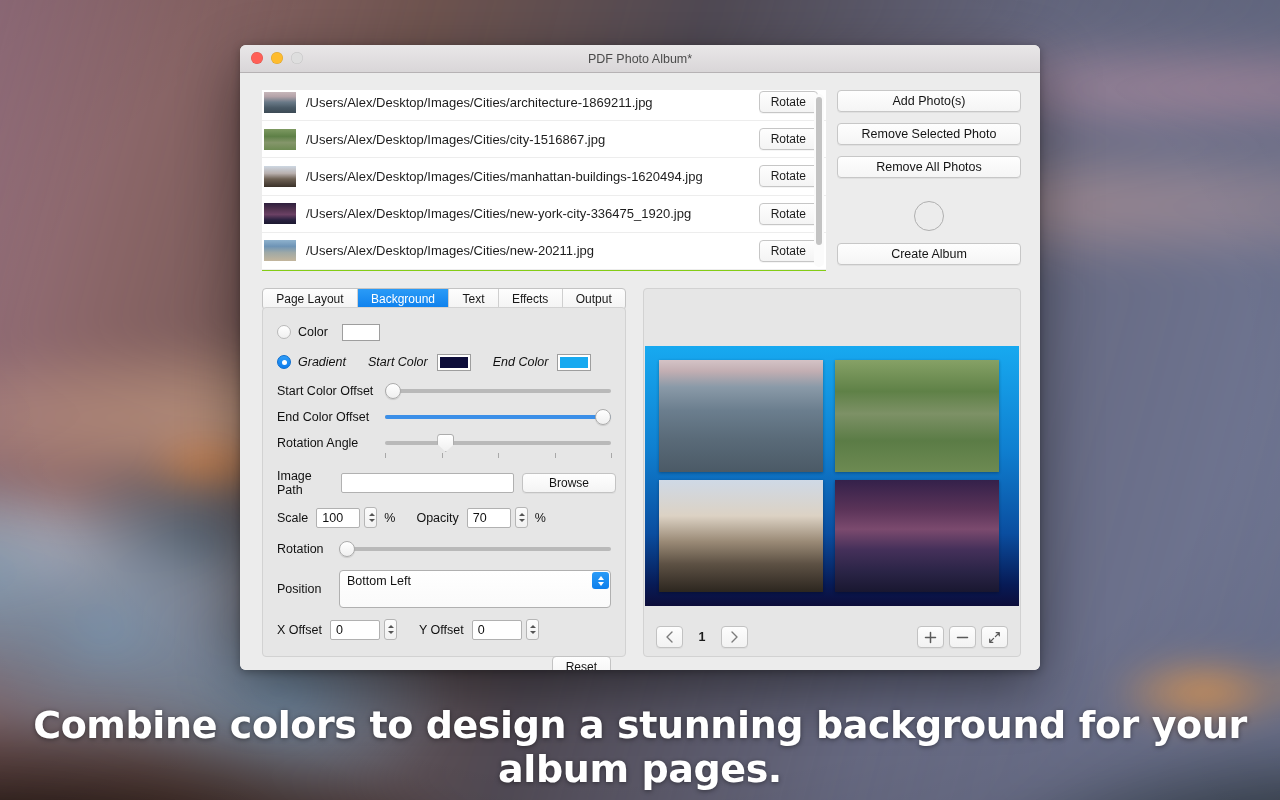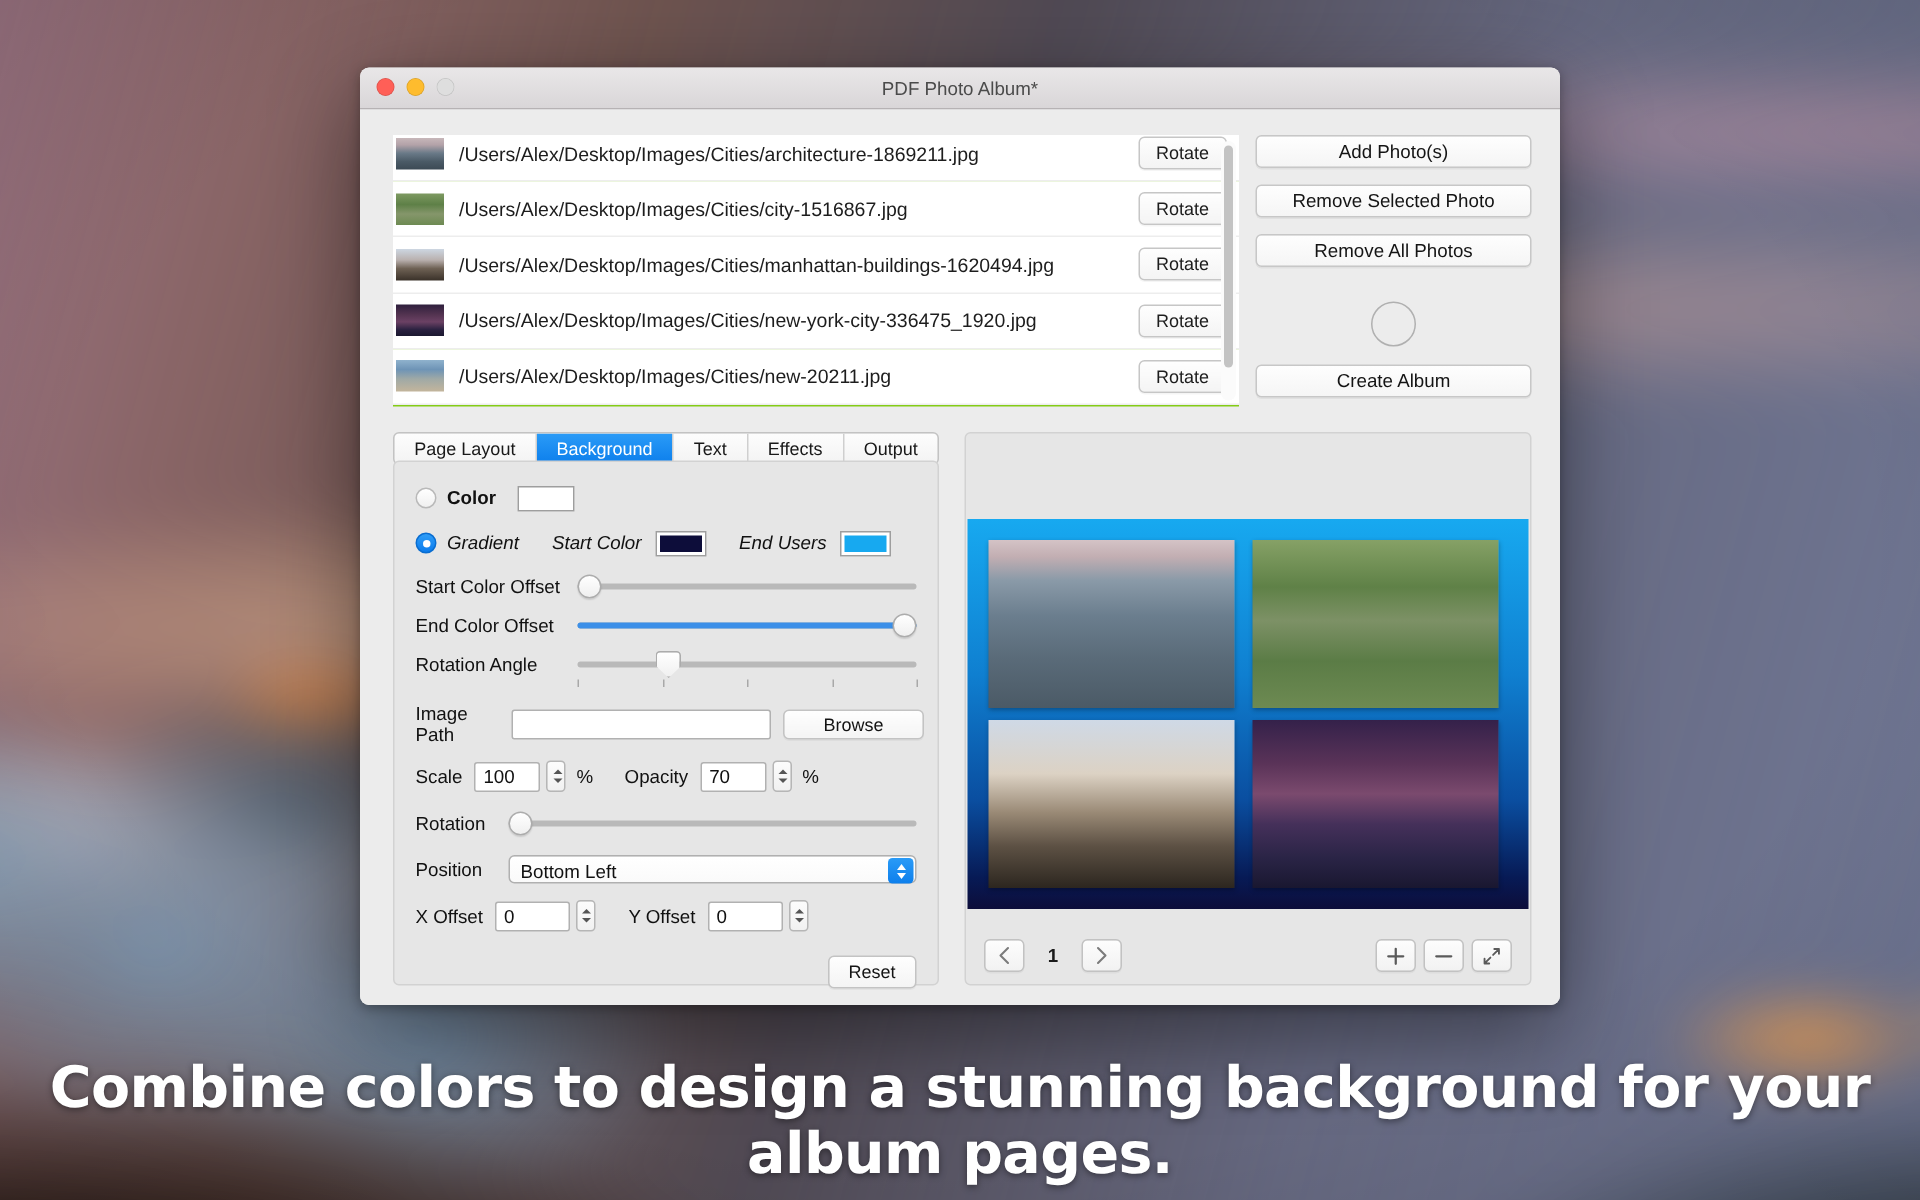--- a/index.html
+++ b/index.html
@@ -188,21 +188,21 @@
              background:linear-gradient(to bottom,#fcfcfc,#f1f1f1); position:relative; flex:0 0 13px; }
   .stepper::before, .stepper::after {
     content:""; position:absolute; left:3.5px; border-left:3px solid transparent; border-right:3px solid transparent; }
   .stepper::before { top:5px; border-bottom:3.5px solid #555; }
   .stepper::after  { bottom:5px; border-top:3.5px solid #555; }
 
   .btn-sm { font-size:12px; color:#131313; background:linear-gradient(to bottom,#fefefe,#f4f4f4);
             border:1px solid #c3c3c3; border-radius:4px; padding:2px 26px; cursor:default;
             box-shadow:0 1px 0 rgba(0,0,0,.04); }
 
-  #position-select { position:relative; flex:1 1 auto; height:19px;
+  #position-select { position:relative; flex:1 1 auto; height:38px;
     background:linear-gradient(to bottom,#fff,#fafafa); border:1px solid #b0b0b0; border-radius:4px; }
   #position-value { position:absolute; left:7px; top:0; line-height:20px; font-size:12.5px; color:#111; }
   #position-arrow { position:absolute; right:1px; top:1px; width:17px; height:17px; border-radius:3px;
     background:linear-gradient(to bottom,#2a9bf7,#0d7fec); }
   #position-arrow::before, #position-arrow::after {
     content:""; position:absolute; left:5.5px; border-left:3.5px solid transparent; border-right:3.5px solid transparent; }
   #position-arrow::before { top:3.5px; border-bottom:4px solid #fff; }
   #position-arrow::after  { bottom:3.5px; border-top:4px solid #fff; }
 
   
@@ -326,34 +326,34 @@
         <div class="tab active">Background</div>
         <div class="tab">Text</div>
         <div class="tab">Effects</div>
         <div class="tab">Output</div>
       </div>
 
       <div id="settings">
 
         <div class="row" style="height:20px;">
           <span class="radio"></span>
-          <span class="lbl" style="margin-left:7px;font-weight:bold;">Color</span>
+          <span class="lbl" style="margin-left:7px;">Color</span>
           <span class="swatch" style="margin-left:14px;width:38px;height:17px;">
             <i id="sw-color" style="background: rgb(255, 255, 255);"></i>
           </span>
         </div>
 
         <div class="row" style="height:22px;margin-top:9px;font-style:italic;">
           <span class="radio on"></span>
           <span class="lbl" style="margin-left:7px;">Gradient</span>
           <span class="lbl" style="margin-left:22px;">Start Color</span>
           <span class="swatch" style="margin-left:9px;width:34px;height:17px;">
             <i id="sw-start" style="background: rgb(13, 13, 58);"></i>
           </span>
-          <span class="lbl" style="margin-left:22px;">End Users</span>
+          <span class="lbl" style="margin-left:22px;">End Color</span>
           <span class="swatch" style="margin-left:9px;width:34px;height:17px;">
             <i id="sw-end" style="background: rgb(23, 169, 240);"></i>
           </span>
         </div>
 
         <div class="srow" style="margin-top:9px;">
           <span class="lbl">Start Color Offset</span>
           <span class="strack">
             <i class="bar"></i>
             <i class="knob" id="knob-start" style="left: calc(0% + 0px);"></i>

